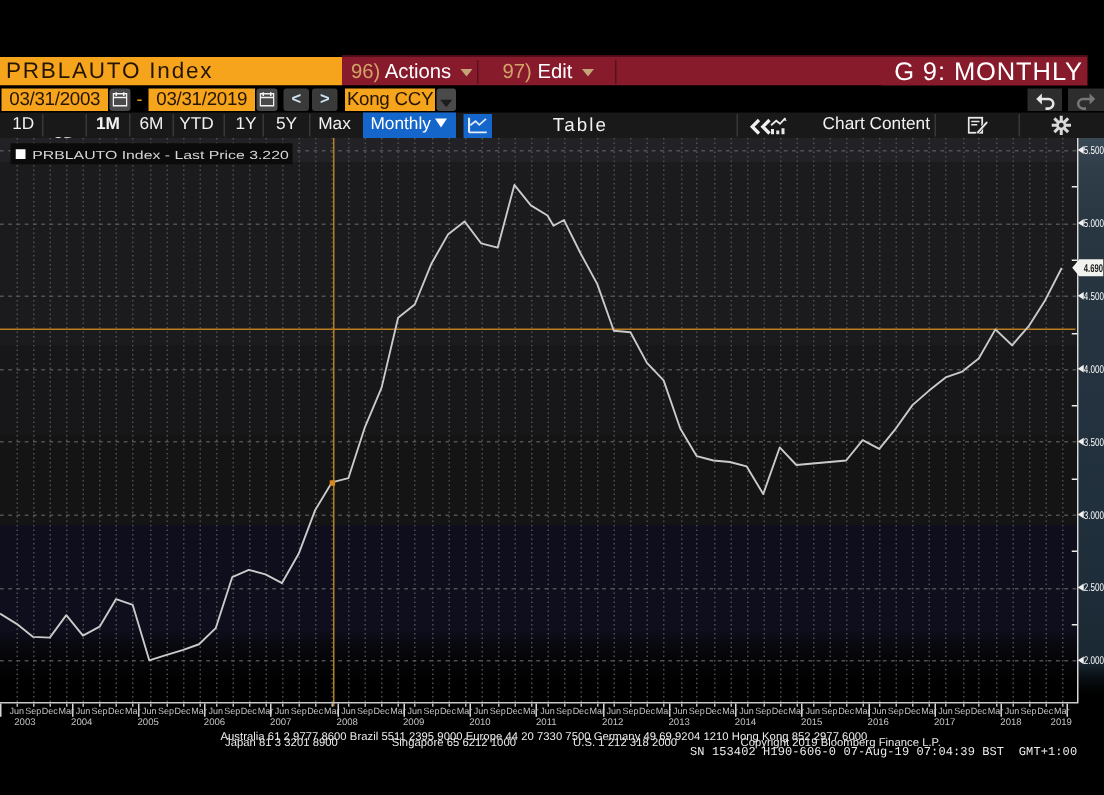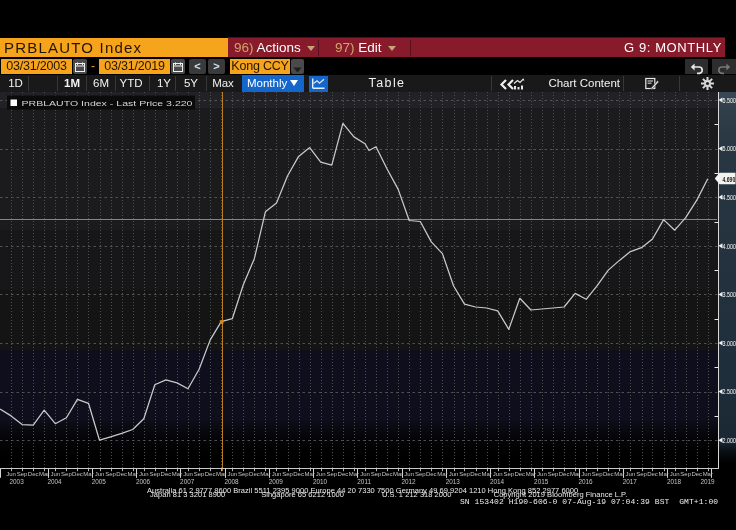--- a/index.html
+++ b/index.html
@@ -12,21 +12,21 @@
 .yr { font-size:6.4px; fill:#c2c2c2; }
 .leg { font-size:7.8px; fill:#d6d6d6; }
 .grab { position:absolute; left:8px; top:15px; color:#e5e5e5; font-size:15.5px; letter-spacing:-0.1px;margin-top:24px; }
 .secbar { position:absolute; left:0; top:37px; width:736px; height:20px; background:#000; }
 .secfield { position:absolute; left:0; top:1px; width:228px; height:19px; background:#f6a41c; color:#241503; font-size:15px; line-height:19px; padding-left:4px; letter-spacing:1.2px; }
 .redbar { position:absolute; left:228px; top:0px; width:497px; height:20px; background:#871a2b; border-top:1.5px solid #530e1b; }
 .redbar .num { color:#d2a469; }
 .redbar .sep { position:absolute; top:2px; width:1px; height:16px; background:#5a1020; }
 .ritem { position:absolute; top:0; color:#fff; font-size:13.5px; line-height:19px; }
 .caret { display:inline-block; width:0; height:0; border-left:4px solid transparent; border-right:4px solid transparent; border-top:5px solid #c5a478; vertical-align:middle; margin-left:6px; }
-.gmon { position:absolute; right:3px; top:0; color:#fff; font-size:13px; line-height:19px; letter-spacing:0.6px; }
+.gmon { position:absolute; right:3px; top:0; color:#fff; font-size:17px; line-height:19px; letter-spacing:0.6px; }
 .daterow { position:absolute; left:0; top:57px; width:588px; height:18px; background:#000;padding-left:21px; }
 .dfield { position:absolute; top:2px; height:15px; background:#f6a41c; color:#241503; font-size:12.5px; line-height:15px; text-align:center; letter-spacing:-0.2px; }
 .gbtn { position:absolute; top:2px; height:15px; background:#4a4a4a; border-radius:2px; text-align:center; }
 .navbtn { position:absolute; top:2px; height:15px; width:17px; background:#3a3a3a; border-radius:2px; color:#cfe4f2; font-size:11px; font-weight:bold; text-align:center; line-height:14px; }
 .toolbar { position:absolute; left:0; top:75px; width:736px; height:17px; background:#191919;padding-left:12px; }
 .tsep { position:absolute; top:1px; width:1px; height:15px; background:#383838; }
 .titem { position:absolute; top:0; color:#f2f2f2; font-size:11.5px; line-height:16px; text-align:center; }
 .bluebtn { position:absolute; left:242px; top:0; width:62px; height:17px; background:#1466cb; color:#fff; font-size:11.5px; line-height:16px; text-align:left; padding-left:6px; }
 .bcaret { display:inline-block; width:0; height:0; border-left:4.5px solid transparent; border-right:4.5px solid transparent; border-top:6px solid #fff; margin-left:3px; margin-bottom:1px; }
 .chbtn { position:absolute; left:308.5px; top:0.5px; width:19px; height:16px; background:#1466cb; text-align:center; }

